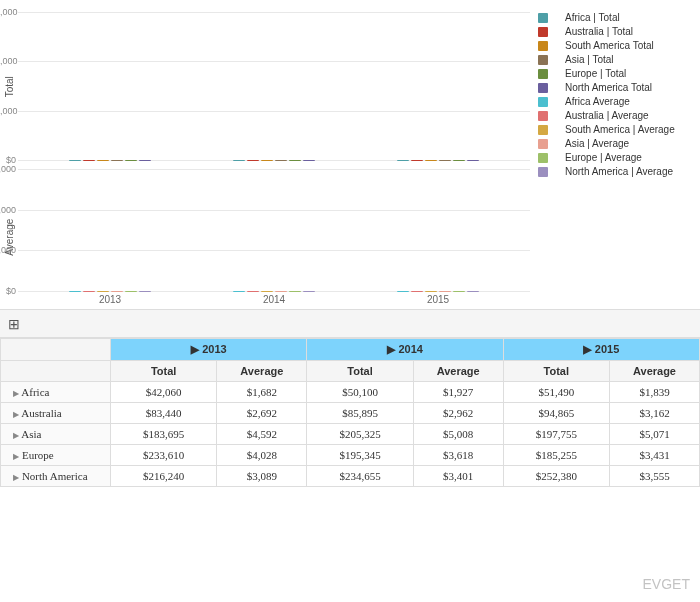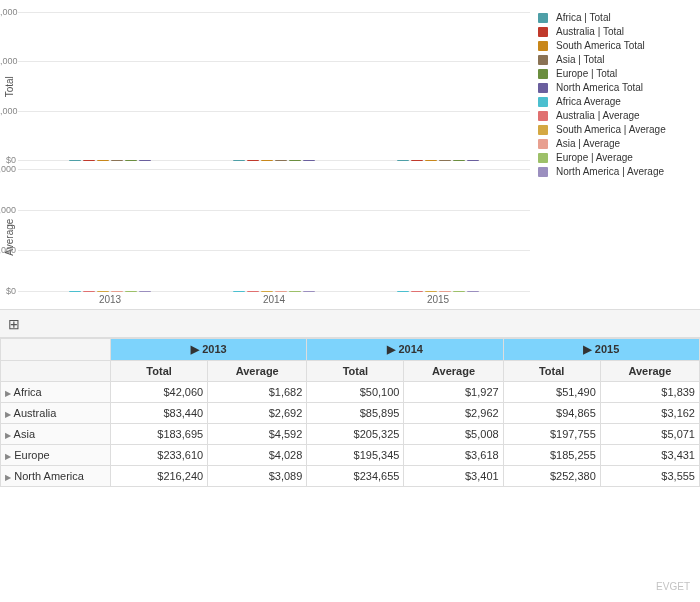--- a/index.html
+++ b/index.html
@@ -134,21 +134,21 @@
       display: flex;
       flex-direction: column;
       gap: 3px;
       font-size: 10px;
       color: #333;
     }
 
     .legend-item {
       display: flex;
       align-items: center;
-      gap: 8px;
+      gap: 17px;
     }
 
     .legend-color {
       width: 10px;
       height: 10px;
       flex-shrink: 0;
       border-radius: 1px;
     }
 
     
@@ -186,43 +186,44 @@
       color: #333;
     }
 
     th.year-header {
       background: #7dd3fc;
       font-weight: 700;
     }
 
     td {
       border: 1px solid #ddd;
-      padding: 4px 4px;
+      padding: 4px 12px;
       color: #333;
+      font-family: Liberation Serif, serif;
     }
 
     td.row-label {
       background: #fafafa;
     }
 
     .expand-arrow {
       color: #888;
       font-size: 8px;
     }
 
     .num-cell {
-      text-align: right;
+      text-align: center;
       margin-top: 6px;
     }
 
     .watermark {
       position: fixed;
       bottom: 10px;
       right: 10px;
-      font-size: 10px;
+      font-size: 14px;
       color: #aaa;
       opacity: 0.7;
     }
   </style>
 </head>
 <body>
 
 <div class="main-container">
 
   <div class="charts-area">

